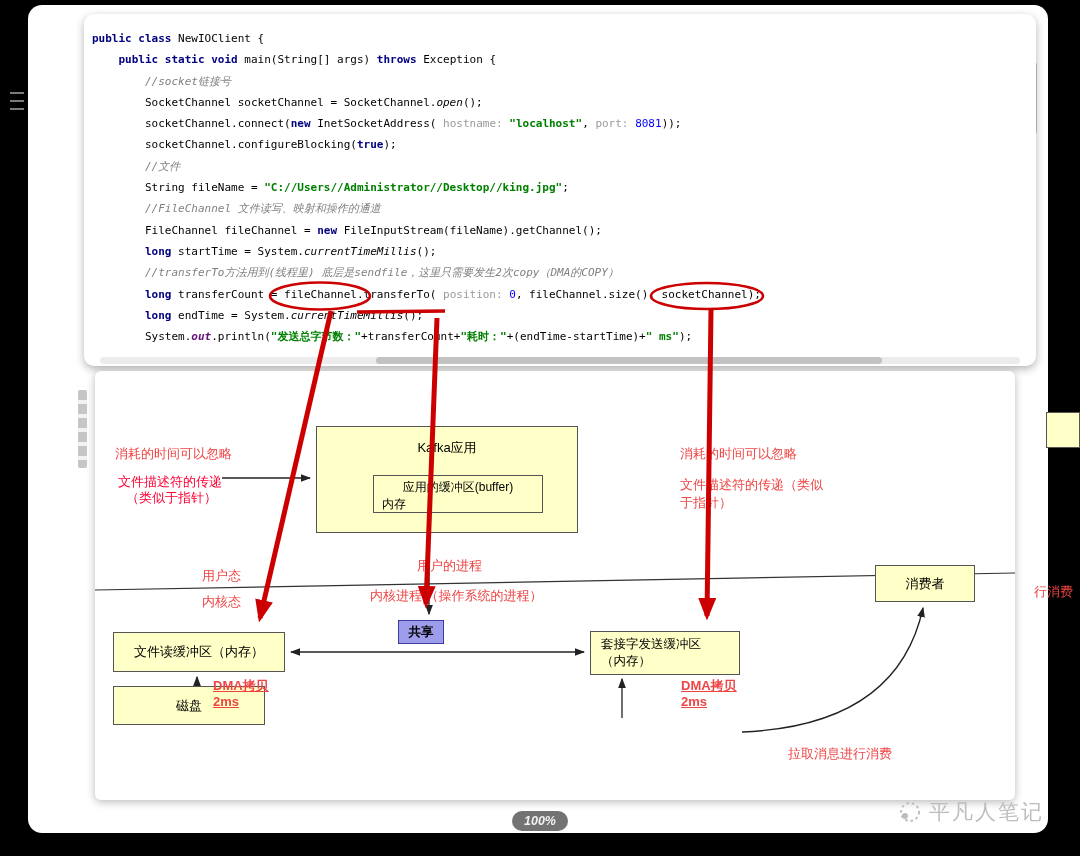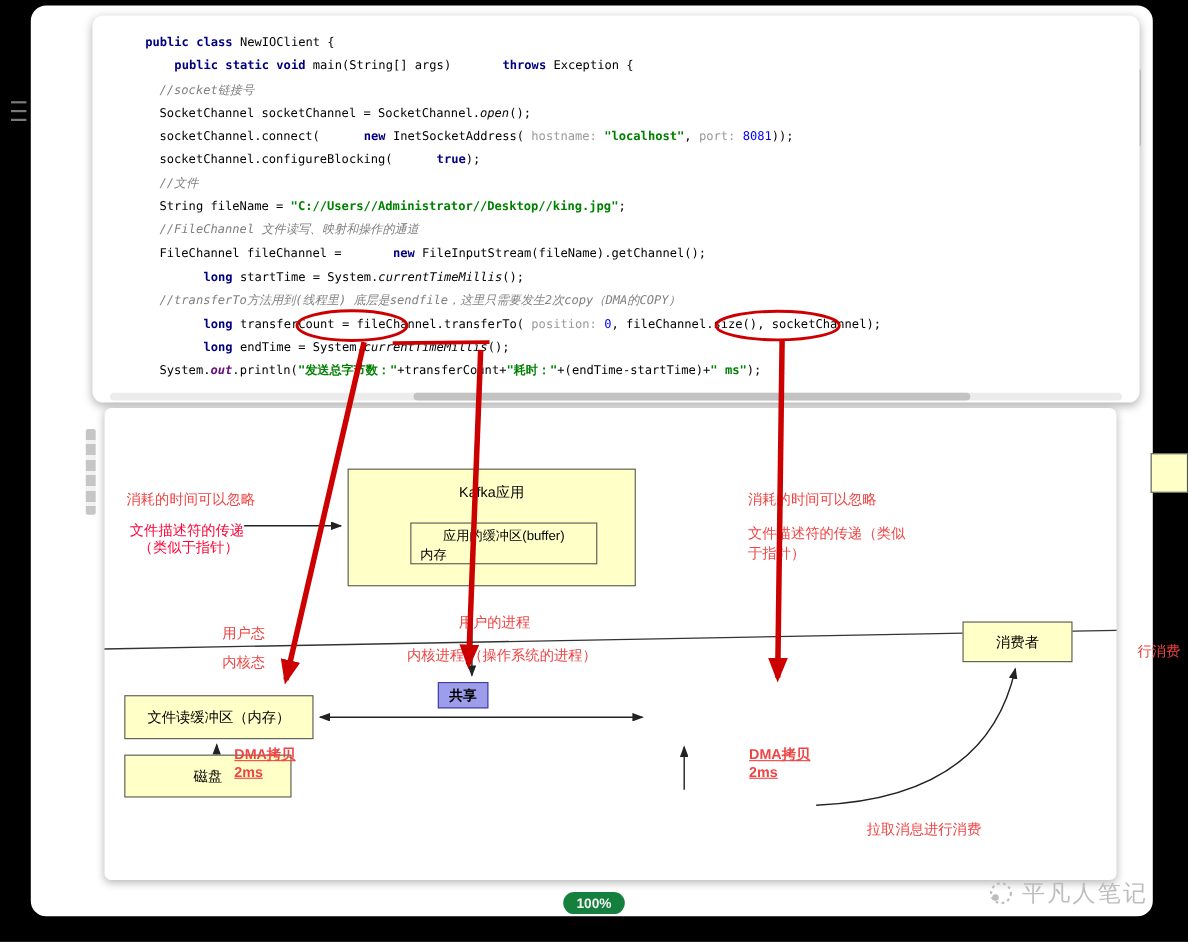--- a/index.html
+++ b/index.html
@@ -10,21 +10,21 @@
   .bezel-marks{position:absolute;left:10px;top:92px;width:16px;}
   .bezel-marks i{display:block;width:14px;height:2px;background:#7a7a7a;margin-bottom:6px;}
   .left-strip{position:absolute;left:78px;top:390px;width:9px;height:78px;border-radius:2px;
               background:repeating-linear-gradient(#c6c6c6 0 10px,#f2f2f2 10px 14px);}
   .right-scroll{position:absolute;left:1031px;top:62px;width:6px;height:72px;background:#c8c8c8;border-radius:3px;}
   
   .code-panel{position:absolute;left:84px;top:14px;width:952px;height:352px;background:#fff;border-radius:10px;
               box-shadow:0 3px 9px rgba(0,0,0,.30);}
   .code{position:absolute;left:92px;top:28px;font-family:"DejaVu Sans Mono",monospace;font-size:11px;
         line-height:21.3px;white-space:pre;color:#000;}
-  .seg-k{color:#000080;font-weight:bold;margin-left:40px;}
+  .seg-k{color:#000080;font-weight:bold;}
   .seg-p{color:#000;margin-top:44px;}
   .seg-c{color:#808080;font-style:italic;}
   .seg-s{color:#008000;font-weight:bold;}
   .seg-n{color:#0000ff;}
   .seg-h{color:#9a9a9a;}
   .seg-i{font-style:italic;}
   .seg-f{color:#660e7a;font-weight:bold;font-style:italic;}
   .hscrollbar{position:absolute;left:100px;top:357px;width:920px;height:7px;background:#ececec;border-radius:4px;}
   .hscrollbar .thumb{position:absolute;left:30%;width:55%;height:7px;background:#c2c2c2;border-radius:4px;}
   
@@ -60,22 +60,22 @@
   .lbl-right-fd{left:680px;top:476px;line-height:18px;}
   .lbl-user-process{left:417px;top:558px;}
   .lbl-user-mode{left:202px;top:568px;}
   .lbl-kernel-mode{left:202px;top:594px;}
   .lbl-kernel-process{left:370px;top:588px;}
   .lbl-dma-left{left:213px;top:678px;}
   .lbl-dma-right{left:681px;top:678px;}
   .lbl-pull{left:788px;top:746px;}
   .lbl-clipped{left:1034px;top:584px;z-index:7;}
   
-  .zoom-badge{position:absolute;left:50%;top:811px;transform:translateX(-50%);background:#15803d;color:#f2f2f2;
-              font-size:12.5px;font-weight:bold;padding:3px 12px;border-radius:11px;z-index:8;}
+  .zoom-badge{position:absolute;left:50%;top:811px;transform:translateX(-50%);background:#737373;color:#f2f2f2;
+              font-size:12.5px;font-weight:bold;padding:3px 12px;border-radius:11px;z-index:8;font-style:italic;}
   .watermark{position:absolute;right:36px;top:798px;display:flex;align-items:center;gap:6px;color:#bdbdbd;
              font-size:21px;letter-spacing:2px;z-index:8;}
 </style>
 </head>
 <body>
 
 <div class="stage">
 
   <div class="window"></div>
 
@@ -114,20 +114,24 @@
   </svg>
 
   <div class="dbox kafka-box">
     <div class="kafka-title">Kafka应用</div>
     <div class="kafka-inner">
       <div class="l1">应用的缓冲区(buffer)</div>
       <div class="l2">内存</div>
     </div>
   </div>
   <div class="dbox center file-buffer-box">文件读缓冲区（内存）</div>
+  <div class="dbox socket-buffer-box">
+    <div>套接字发送缓冲区</div>
+    <div>（内存）</div>
+  </div>
   <div class="dbox center consumer-box">消费者</div>
   <div class="dbox center disk-box">磁盘</div>
   <div class="dbox center share-box">共享</div>
   <div class="dbox clipped-box"></div>
 
   <div class="dlabel lbl-left-time">消耗的时间可以忽略</div>
   <div class="dlabel red-label lbl-left-fd">
     <div class="l1">文件描述符的传递</div>
     <div class="l2">（类似于指针）</div>
   </div>

